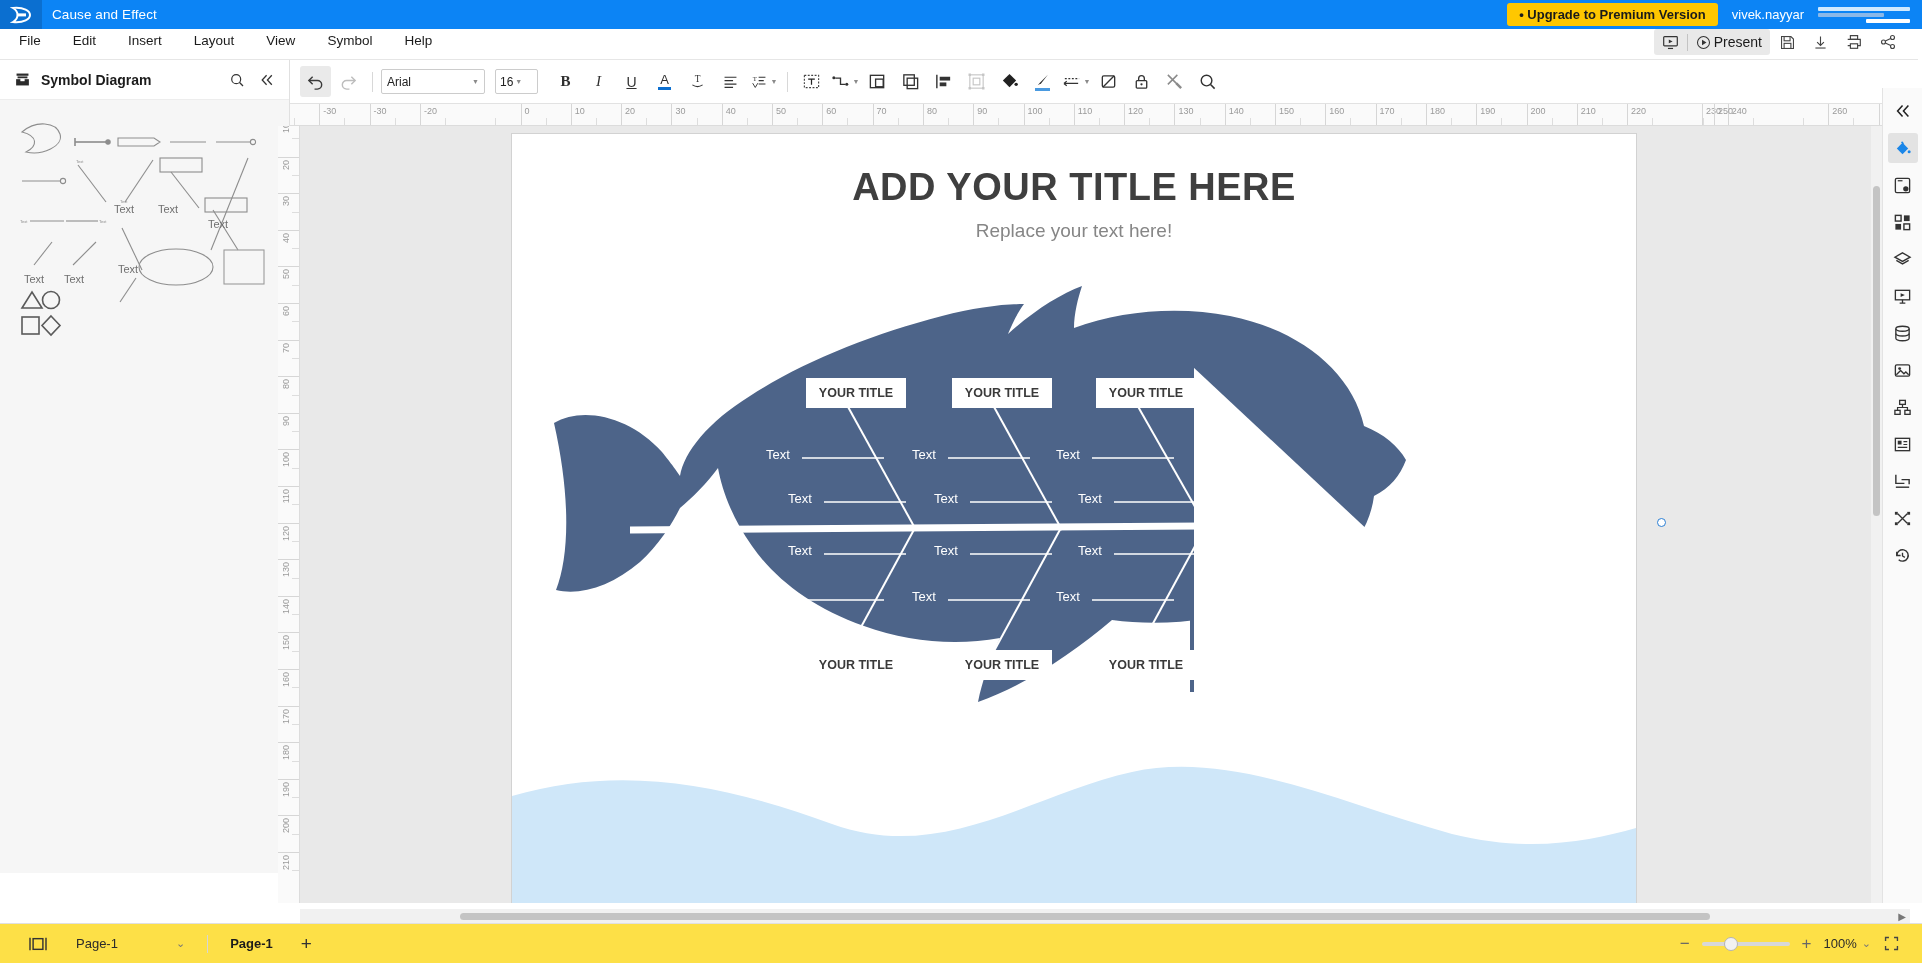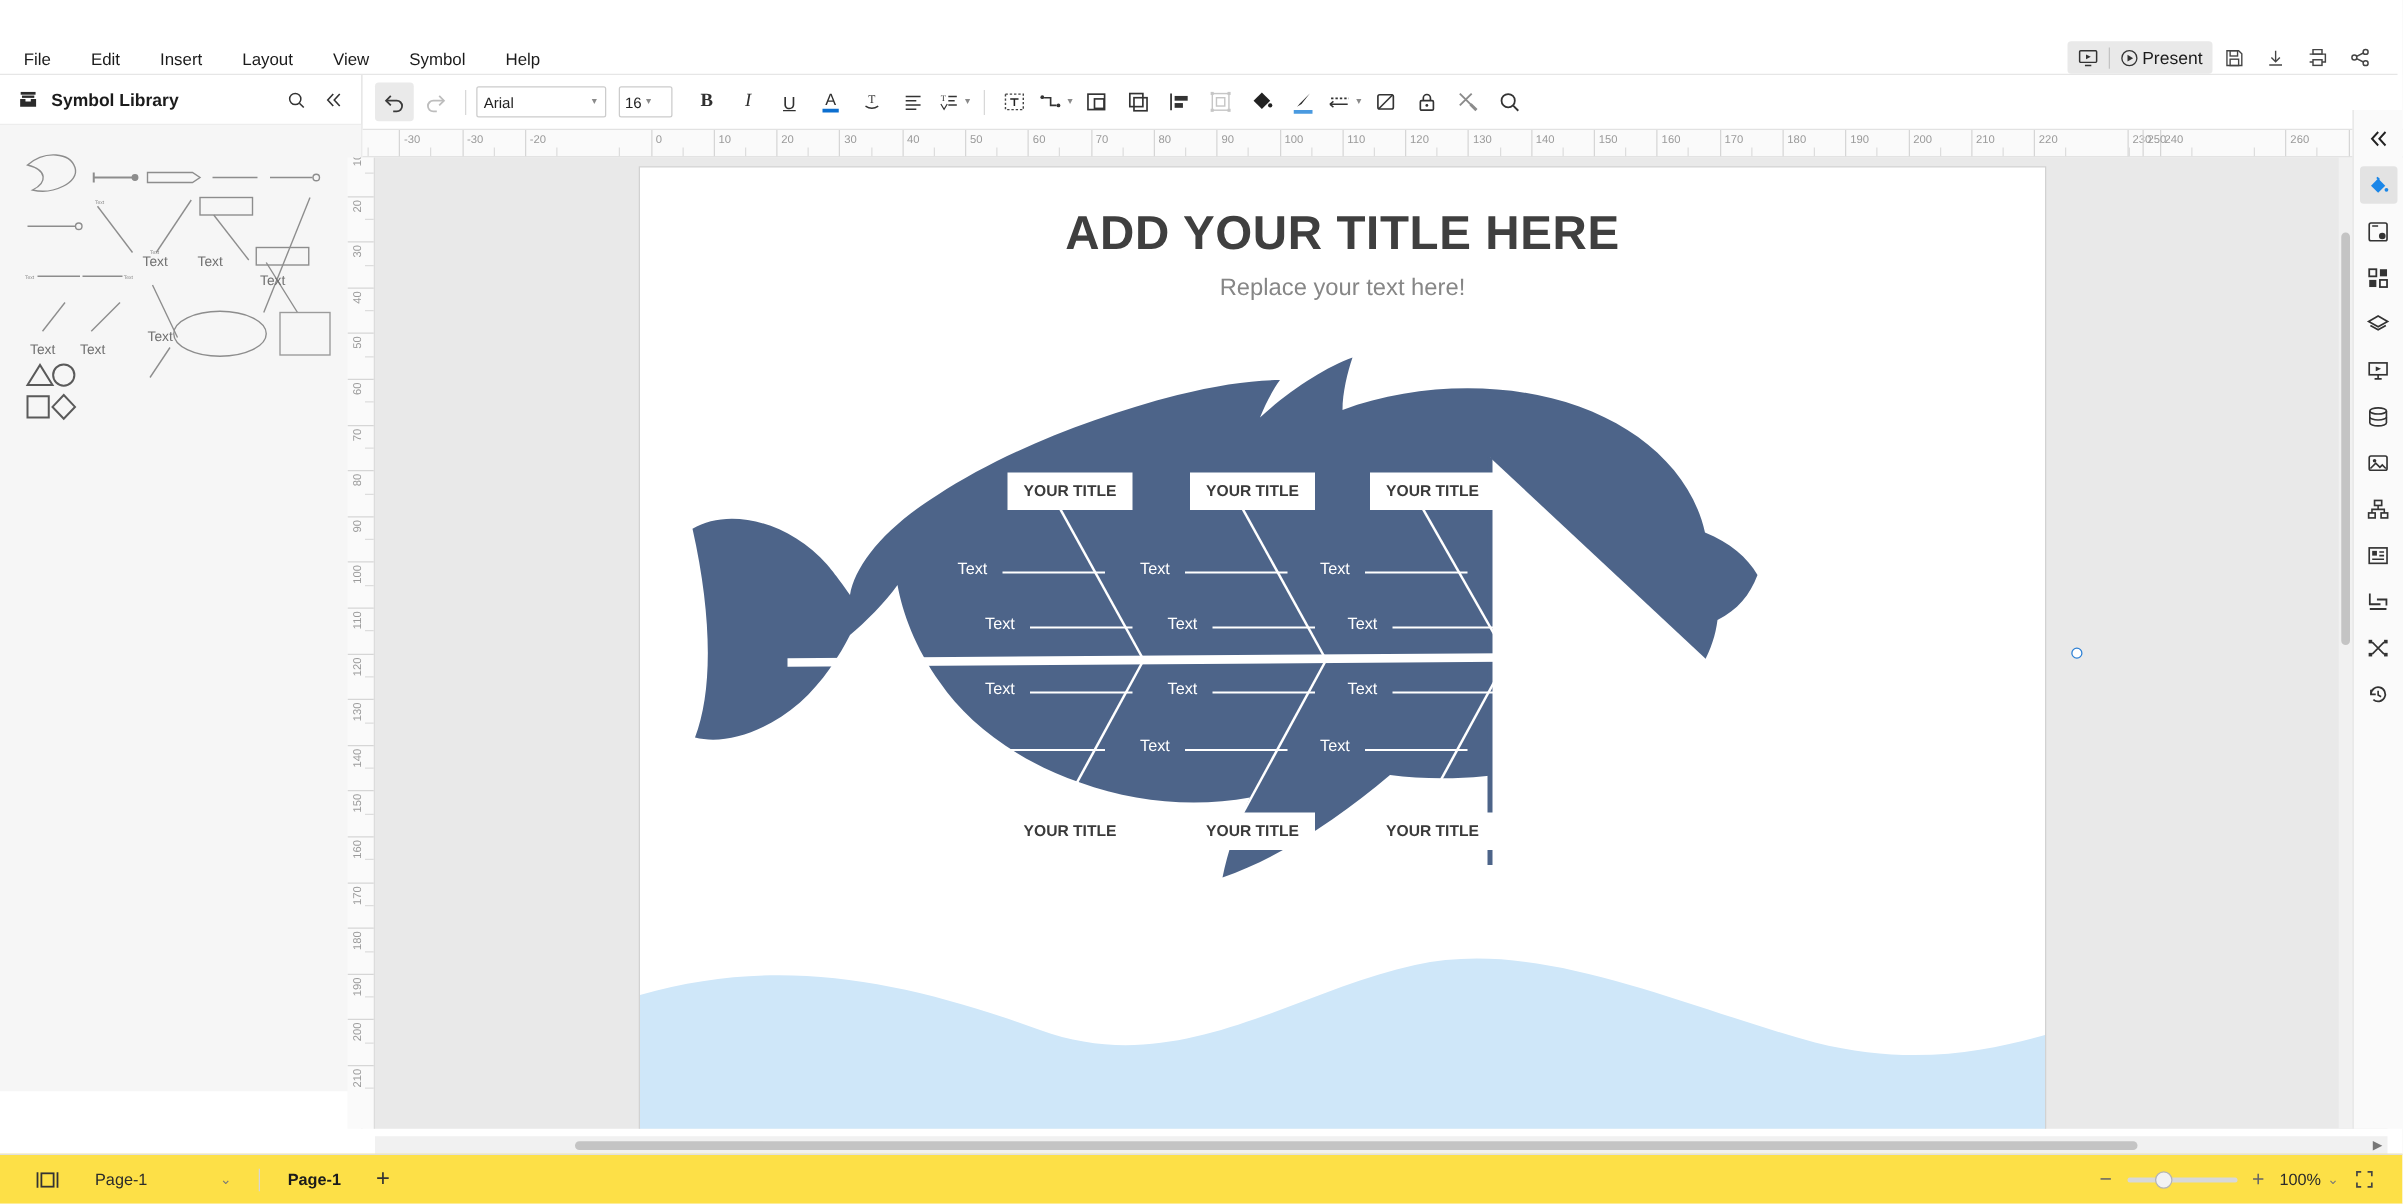--- a/index.html
+++ b/index.html
@@ -31,21 +31,21 @@
   }
   .username { color:#ffffff; font-size:13px; }
   .avatar-strip { display:flex; flex-direction:column; gap:2px; width:92px; }
   .avatar-strip i { display:block; height:4px; background:#cfe9ff; border-radius:1px; }
   .avatar-strip i:nth-child(2){ background:#8bb8e8; width:72%; }
   .avatar-strip i:nth-child(3){ background:#ffffff; width:48%; margin-left:auto;}
 
   
   .menubar {
     position:absolute; left:0; top:29px; width:1918px; height:31px;
-    background:#ffffff; display:flex; align-items:flex-end;
+    background:#ffffff; display:flex; align-items:flex-start;
     border-bottom:1px solid #e6e6e6;
   }
   .menubar .mi {
     font-size:13.5px; color:#1b1b1b; padding:4px 13px; margin-left:6px; cursor:default;
   }
   .menu-right {
     margin-left:auto; display:flex; align-items:center; gap:2px; padding-right:14px;
   }
   .mr-btn {
     display:flex; align-items:center; justify-content:center;
@@ -196,20 +196,38 @@
   .zoom-knob { position:absolute; left:22px; top:-5px; width:14px; height:14px; border-radius:50%; background:#f2f2f2; border:1px solid #b4b4b4;}
   .ztext { font-size:13px; color:#2b2b2b; }
   .tabname { font-size:13px; font-weight:bold; color:#1b1b1b; }
   svg { display:block; }
 </style>
 </head>
 <body>
 
 <div class="app">
 
+  <div class="titlebar">
+    <div class="logo-box">
+      <svg width="22" height="20" viewBox="0 0 22 20">
+        <path d="M3 3 C14 2, 20 6, 20 10 C20 14, 14 18, 3 17 C9 13.5, 9 6.5, 3 3 Z" fill="none" stroke="#ffffff" stroke-width="2"></path>
+        <rect x="7" y="8.4" width="9" height="3" fill="#ffffff"></rect>
+      </svg>
+    </div>
+    <div class="doc-title">Cause and Effect</div>
+    <div class="tb-right">
+      <div class="upgrade-btn">• Upgrade to Premium Version</div>
+      <div class="username">vivek.nayyar</div>
+      <div class="avatar-strip">
+          <i></i>
+          <i></i>
+          <i></i>
+        </div>
+    </div>
+  </div>
 
   <div class="menubar">
     <div class="mi">File</div>
     <div class="mi">Edit</div>
     <div class="mi">Insert</div>
     <div class="mi">Layout</div>
     <div class="mi">View</div>
     <div class="mi">Symbol</div>
     <div class="mi">Help</div>
 
@@ -414,21 +432,21 @@
   </div>
 
   <div class="leftpanel">
     <div class="lp-header">
       <svg width="17" height="17" viewBox="0 0 20 20">
         <rect x="3" y="3" width="14" height="2.6" fill="#2b2b2b"></rect>
         <rect x="4.2" y="6.4" width="11.6" height="2.2" fill="#2b2b2b"></rect>
         <path d="M2.5 9.6 H17.5 V17 H2.5 Z" fill="#2b2b2b"></path>
         <rect x="7.5" y="9" width="5" height="3" fill="#ffffff"></rect>
       </svg>
-      <div class="lp-title">Symbol Library</div>
+      <div class="lp-title">Symbol Diagram</div>
       <div class="sp">
         <span>
           <svg width="16" height="16" viewBox="0 0 20 20">
             <circle cx="9" cy="9" r="5.6" fill="none" stroke="#333" stroke-width="1.5"></circle>
             <path d="M13.2 13.2 L17.5 17.5" stroke="#333" stroke-width="1.6"></path>
           </svg>
         </span>
         <span>
           <svg width="16" height="16" viewBox="0 0 20 20">
             <path d="M9.5 4 L4 10 L9.5 16 M16 4 L10.5 10 L16 16" fill="none" stroke="#333" stroke-width="1.6"></path>

